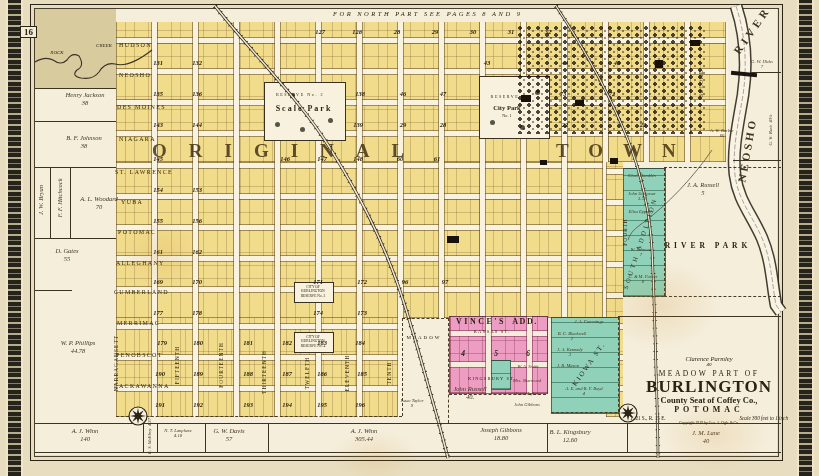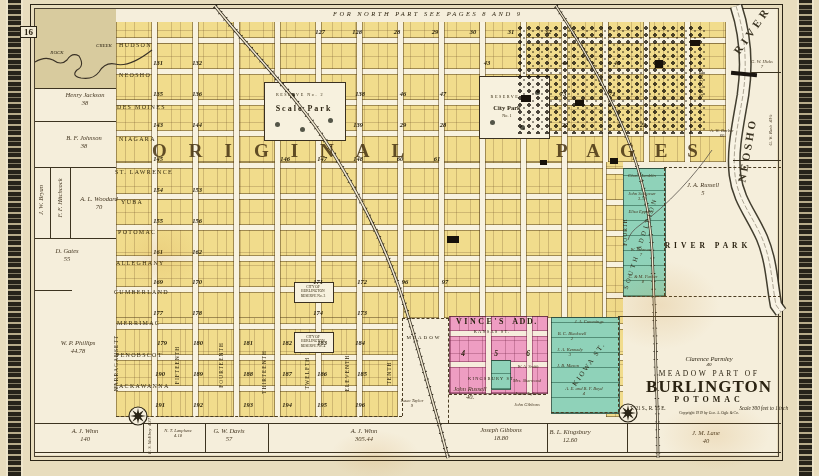--- a/index.html
+++ b/index.html
@@ -110,21 +110,21 @@
       <path d="M 215 6 C 260 62 300 100 330 148 C 362 200 380 235 398 285 C 412 325 425 375 438 420 L 448 458" fill="none" stroke="#efe6cf" stroke-width="1.6"></path>
     </g>
     <g>
       <path d="M 556 6 C 585 50 610 95 628 140 C 643 178 650 215 652 250 C 654 290 655 330 656 370 C 657 400 658 430 658 458" fill="none" stroke="#2b2417" stroke-width="4.4" stroke-dasharray="0.8 7"></path>
       <path d="M 556 6 C 585 50 610 95 628 140 C 643 178 650 215 652 250 C 654 290 655 330 656 370 C 657 400 658 430 658 458" fill="none" stroke="#2b2417" stroke-width="2.6"></path>
       <path d="M 556 6 C 585 50 610 95 628 140 C 643 178 650 215 652 250 C 654 290 655 330 656 370 C 657 400 658 430 658 458" fill="none" stroke="#efe6cf" stroke-width="1.3"></path>
     </g>
   </svg>
 
   <div class="bigletters" style="left:152px;top:140px;letter-spacing:22px;">ORIGINAL</div>
-  <div class="bigletters" style="left:556px;top:140px;letter-spacing:20px;">PAGES</div>
+  <div class="bigletters" style="left:556px;top:140px;letter-spacing:20px;">TOWN</div>
   <div class="note-top" style="left:333px;top:10px;">FOR NORTH PART SEE PAGES 8 AND 9</div>
 
   <div class="lbl" style="left:752px;top:30px;font-size:11px;letter-spacing:4px;font-weight:bold;color:#3a3322;transform:translate(-50%,-50%) rotate(-55deg);">RIVER</div>
   <div class="lbl" style="left:747px;top:150px;font-size:11px;letter-spacing:3px;font-weight:bold;color:#3a3322;transform:translate(-50%,-50%) rotate(-80deg);">NEOSHO</div>
   <div class="lbl" style="left:57px;top:52px;font-size:5px;font-style:italic;">ROCK</div>
   <div class="lbl" style="left:104px;top:45px;font-size:5px;font-style:italic;">CREEK</div>
 
   <div class="lbl tiny" style="left:300px;top:95px;font-size:4.2px;letter-spacing:1.5px;"><span>RESERVE</span> <span>No. 2</span></div>
   <div class="lbl" style="left:304px;top:108px;font-size:8px;letter-spacing:2px;font-weight:600;">Scale Park</div>
   <div class="lbl tiny" style="left:505px;top:97px;font-size:4.2px;letter-spacing:1.5px;">RESERVE</div>
@@ -147,20 +147,21 @@
   <svg class="compass" style="left:618px;top:403px;" width="20" height="20">
     <circle cx="10" cy="10" r="9" fill="#f6efdd" stroke="#2a2416" stroke-width="1.2"></circle>
     <polygon points="18,10 12.8,11.1 15.7,15.7 11.1,12.8 10,18 8.9,12.8 4.3,15.7 7.2,11.1 2,10 7.2,8.9 4.3,4.3 8.9,7.2 10,2 11.1,7.2 15.7,4.3 12.8,8.9" fill="#2a2416"></polygon>
   </svg>
 
   <div id="title-block">
     <div style="font-style:italic;font-size:6.5px;">Clarence Parmley</div>
     <div style="font-style:italic;font-size:5px;">40</div>
     <div style="font-size:7.5px;letter-spacing:2.5px;margin-top:2px;">MEADOW PART OF</div>
     <div style="font-size:17px;font-weight:bold;letter-spacing:1px;line-height:1;">BURLINGTON</div>
+    <div style="font-size:8.5px;font-weight:bold;">County Seat of Coffey Co.,</div>
     <div style="font-size:8px;letter-spacing:4px;font-weight:bold;">POTOMAC</div>
     <div style="display:flex;justify-content:space-between;margin-top:1px;">
       <span style="font-size:5.2px;">T. 21 S., R. 15 E.</span>
       <span style="font-size:5.2px;font-style:italic;">Scale 300 feet to 1 inch</span>
     </div>
     <div style="font-size:3.8px;">Copyright 1919 by Geo. A. Ogle &amp; Co.</div>
   </div>
 
   <div id="gen-lines">
       <div class="ln" style="position: absolute; left: 35px; top: 88px; z-index: 4; width: 81px; height: 0px; border-top: 0.9px solid rgb(60, 51, 32);"></div>

